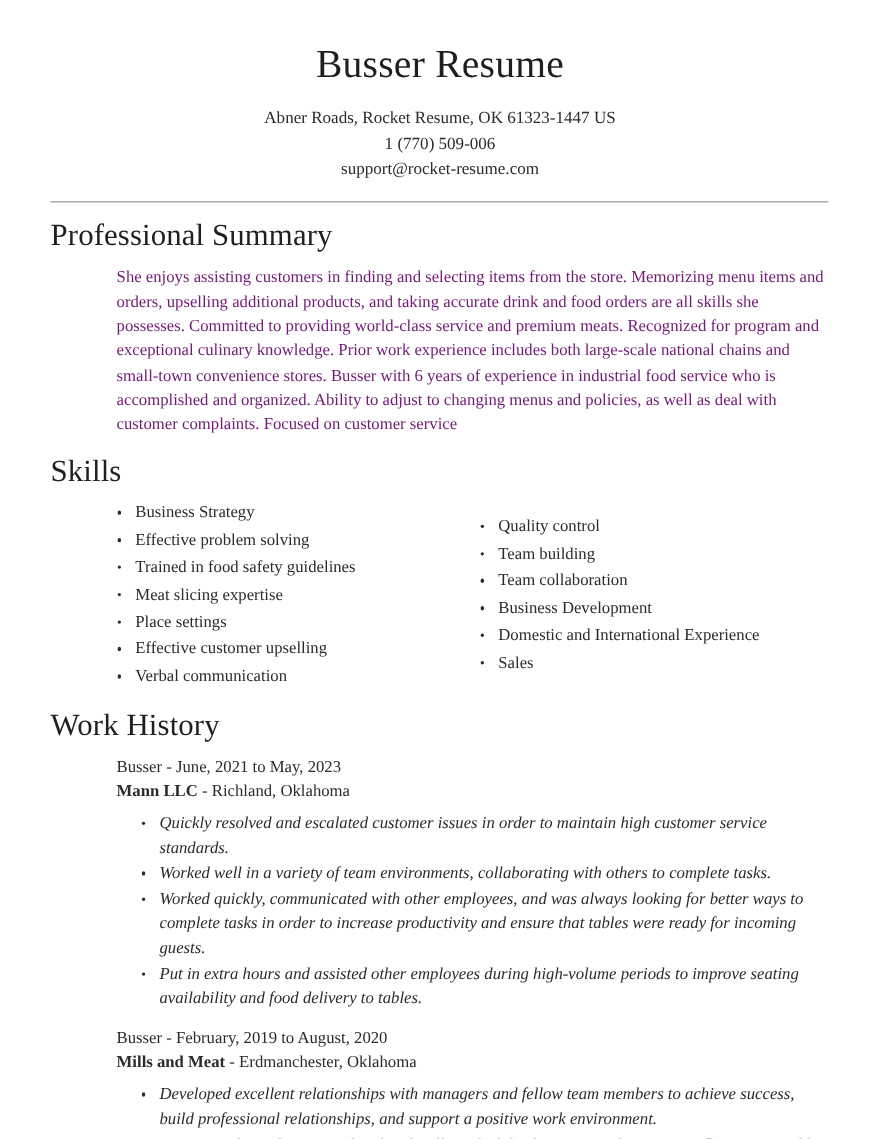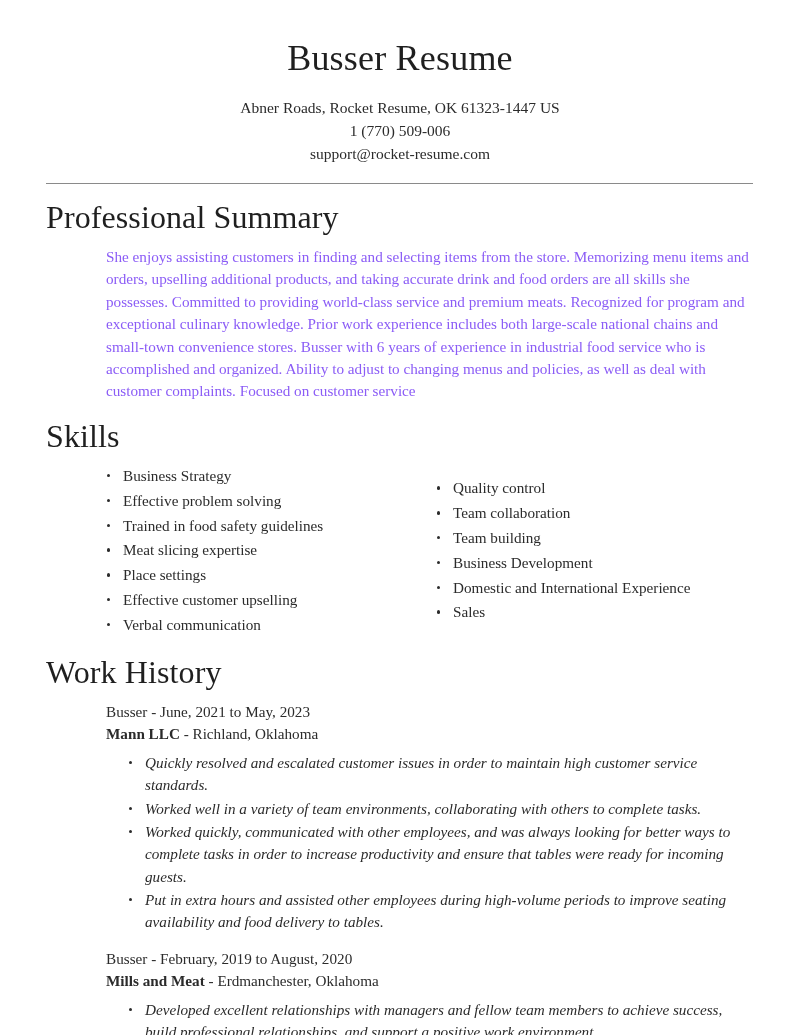--- a/index.html
+++ b/index.html
@@ -42,34 +42,34 @@
   .header-rule {
     border: none;
     border-top: 1.6px solid #8a8a8a;
     margin: 17px 0 0 0;
     width: 707px;
   }
 
   
   .section { margin-top: 14px; }
   .section-heading {
-    font-size: 32px;
+    font-size: 28px;
     font-weight: 400;
     line-height: 1.2;
     color: #1f1f1f;
     margin: 0 0 10px 0;
     letter-spacing: 0.1px;
   }
   .section-body {
     padding-left: 60px;
   }
   .summary-text {
     font-size: 15.2px;
     line-height: 1.47;
-    color: #8b5cf6;
+    color: #701a75;
     margin: 0;
     text-align: left;
   }
 
   
   .skills-columns {
     display: flex;
     padding-left: 56px;
     align-items: center;
   }
@@ -155,22 +155,22 @@
           <li>Trained in food safety guidelines</li>
           <li>Meat slicing expertise</li>
           <li>Place settings</li>
           <li>Effective customer upselling</li>
           <li>Verbal communication</li>
         </ul>
       </div>
       <div class="skills-col">
         <ul class="bullets">
           <li>Quality control</li>
+          <li>Team building</li>
           <li>Team collaboration</li>
-          <li>Team building</li>
           <li>Business Development</li>
           <li>Domestic and International Experience</li>
           <li>Sales</li>
         </ul>
       </div>
     </div>
   </section>
 
   <section class="section">
     <h2 class="section-heading">Work History</h2>

